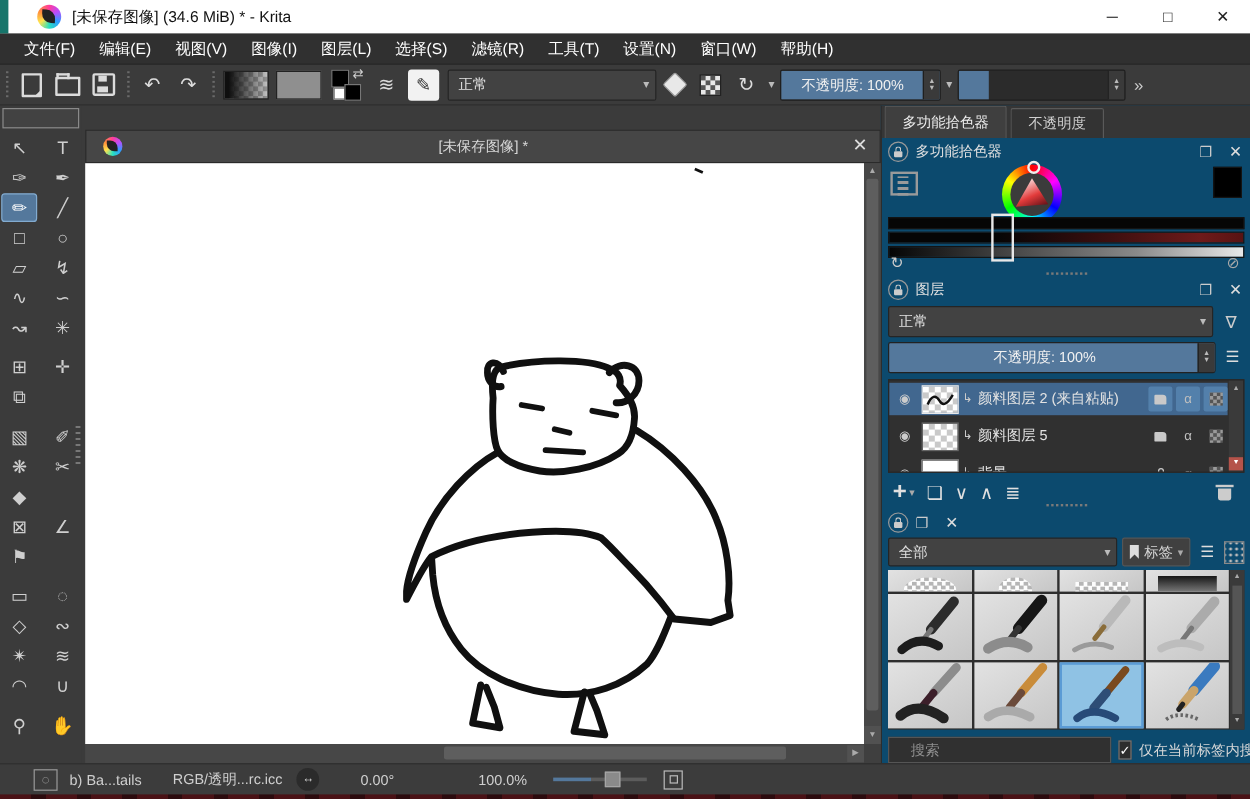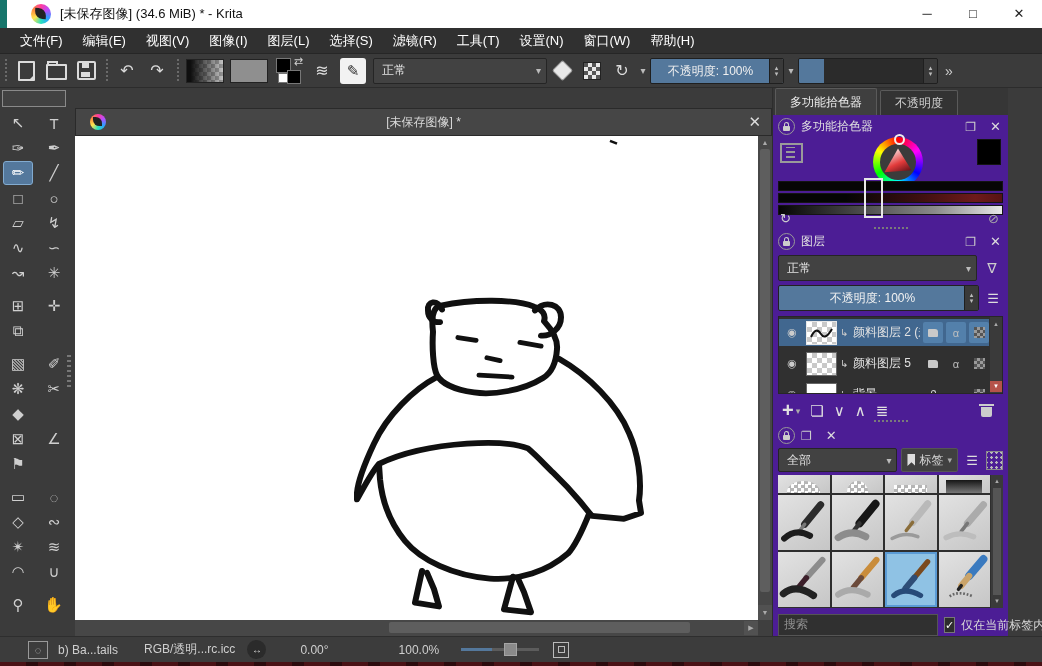--- a/index.html
+++ b/index.html
@@ -85,21 +85,21 @@
   .canvas-white svg{position:absolute;inset:0;width:100%;height:100%;}
   .vscroll{position:absolute;right:0;top:0;bottom:16px;width:14px;background:#474747;}
   .vscroll .thumb{position:absolute;left:2px;right:2px;top:13px;bottom:28px;background:#5e5e5e;border-radius:2px;}
   .sarrow{position:absolute;width:14px;height:13px;text-align:center;line-height:13px;font-size:7px;color:#aaa;}
   .vscroll .up{top:0;} .vscroll .dn{bottom:0;background:#515151;height:15px;line-height:15px;}
   .hscroll{position:absolute;left:0;right:14px;bottom:0;height:16px;background:#474747;}
   .hscroll .thumb{position:absolute;top:2px;height:11px;left:46%;width:44%;background:#5e5e5e;border-radius:2px;}
   .hscroll .rt{right:0;top:1px;background:#515151;height:14px;line-height:14px;}
   .scorner{position:absolute;right:0;bottom:0;width:14px;height:16px;background:#3f3f3f;}
   
-  .dockers{width:236px;background:#4c1d95;border-left:1px solid #2d2d2d;box-sizing:border-box;
+  .dockers{width:308px;background:#0c4a6e;border-left:1px solid #2d2d2d;box-sizing:border-box;
     display:flex;flex-direction:column;}
   .dock-tabs{height:27px;display:flex;align-items:flex-end;background:#363636;padding-left:2px;}
   .dtab{height:24px;line-height:24px;padding:0 14px;font-size:12px;border:1px solid #5a5a5a;border-bottom:none;
     background:#333;color:#cfcfcf;margin-right:3px;border-radius:2px 2px 0 0;}
   .dtab.active{background:#3f3f3f;color:#eee;height:26px;line-height:26px;}
   .docker{position:relative;box-sizing:border-box;padding:2px 5px 0 5px;}
   .dock-head{height:19px;display:flex;align-items:center;gap:6px;}
   .circ-lock{width:15px;height:15px;border:1px solid #999;border-radius:50%;display:flex;align-items:center;justify-content:center;}
   .mlock{width:7px;height:5px;background:#ccc;border-radius:1px;position:relative;margin-top:3px;}
   .mlock:before{content:"";position:absolute;left:1px;top:-4px;width:3px;height:3px;border:1px solid #ccc;border-bottom:none;border-radius:3px 3px 0 0;}
@@ -173,21 +173,21 @@
   .pcell.sel{background:#8fc2e4;outline:2px solid #5b9bd5;outline-offset:-2px;}
   .pcell svg{position:absolute;inset:0;width:100%;height:100%;}
   .chk-blob{position:absolute;left:18%;right:18%;bottom:0;height:12px;border-radius:50% 50% 0 0/90% 90% 0 0;
     background:repeating-conic-gradient(#b5b5b5 0% 25%,#fdfdfd 0% 50%);background-size:7px 7px;}
   .dark-blob{position:absolute;left:15%;right:15%;bottom:0;height:13px;background:linear-gradient(#161616,#777);}
   .pscroll{position:absolute;right:0;top:0;bottom:0;width:12px;background:#3a3a3a;}
   .pscroll .thumb{position:absolute;left:2px;right:2px;top:13px;bottom:13px;background:#555;}
   .pscroll .up{top:0;width:12px;font-size:6px;} .pscroll .dn{bottom:0;width:12px;font-size:6px;}
   .search-row{display:flex;align-items:center;gap:6px;margin-top:6px;}
   .search-input{width:148px;height:20px;background:#303030;border:1px solid #555;color:#ddd;
-    font-size:12px;padding:0 5px;font-family:Liberation Mono, monospace;}
+    font-size:12px;padding:0 18px;font-family:Liberation Sans, sans-serif;}
   .search-input::placeholder{color:#8f8f8f;}
   .cbx{width:14px;height:14px;background:#2d2d2d;border:1px solid #777;color:#fff;font-size:11px;
     display:flex;align-items:center;justify-content:center;margin-left:auto;}
   .cbx-label{font-size:12px;color:#d8d8d8;margin-right:2px;white-space:nowrap;}
   
   .statusbar{position:absolute;left:0;top:636px;width:1042px;height:26px;background:#3c3c3c;
     display:flex;align-items:center;color:#cfcfcf;font-size:12px;border-top:1px solid #2e2e2e;box-sizing:border-box;}
   .sel-icon{width:18px;height:16px;border:1px solid #999;margin-left:28px;display:flex;align-items:center;justify-content:center;font-size:11px;color:#ccc;}
   .sb-brush{margin-left:10px;} .sb-profile{margin-left:26px;}
   .size-box{margin-left:auto;border:1px solid #5e5e5e;padding:2px 9px;border-radius:2px;}

